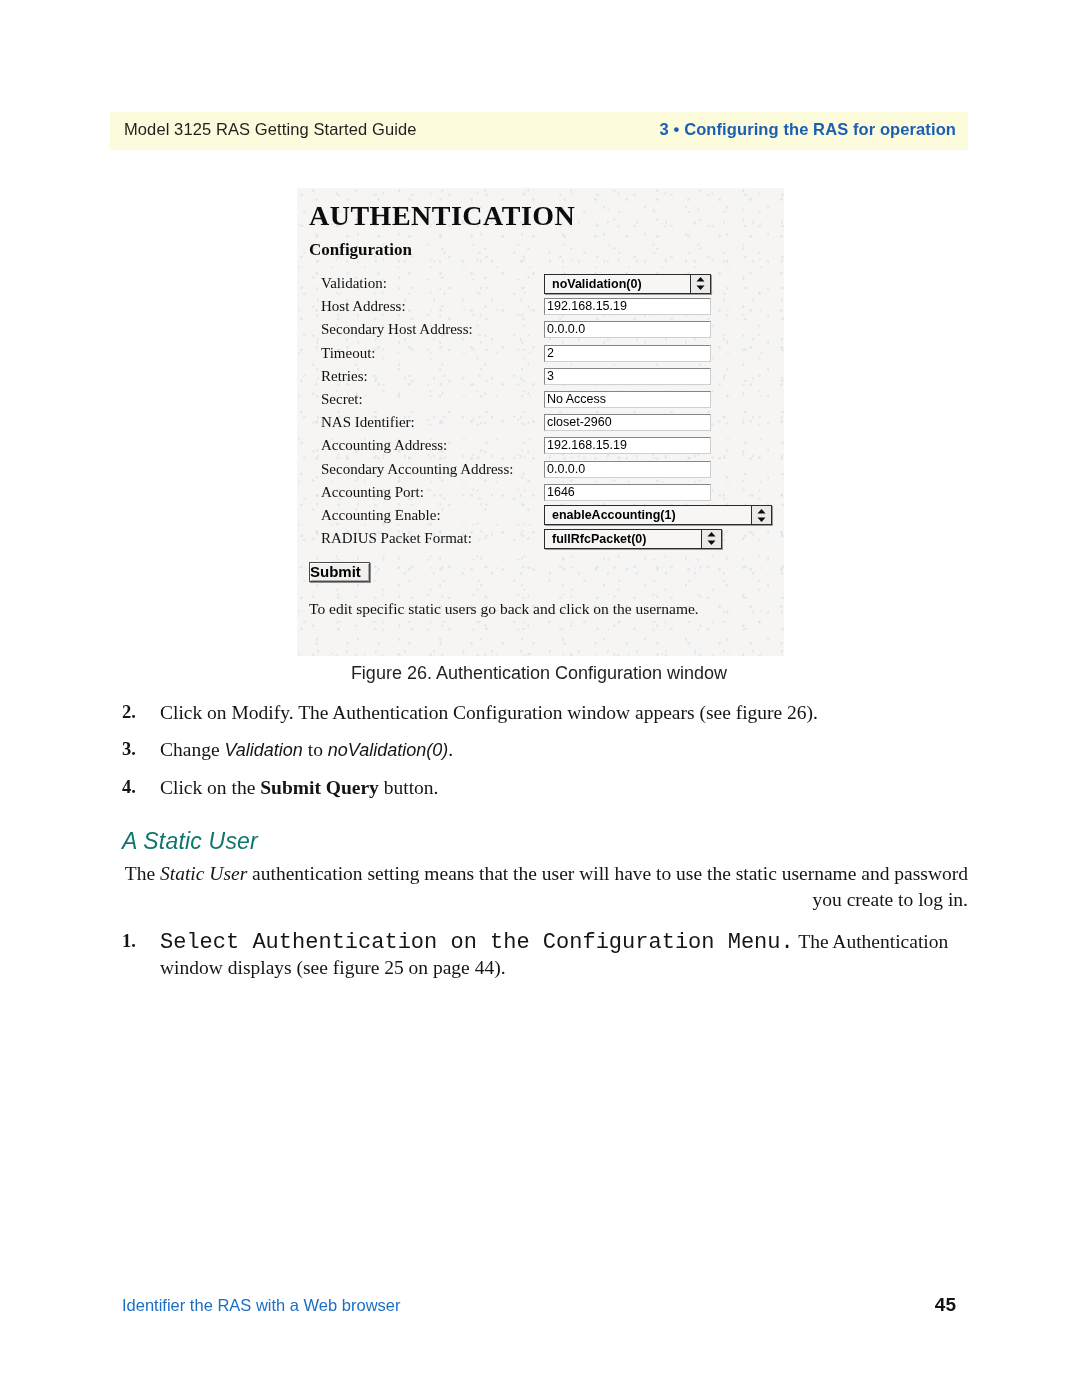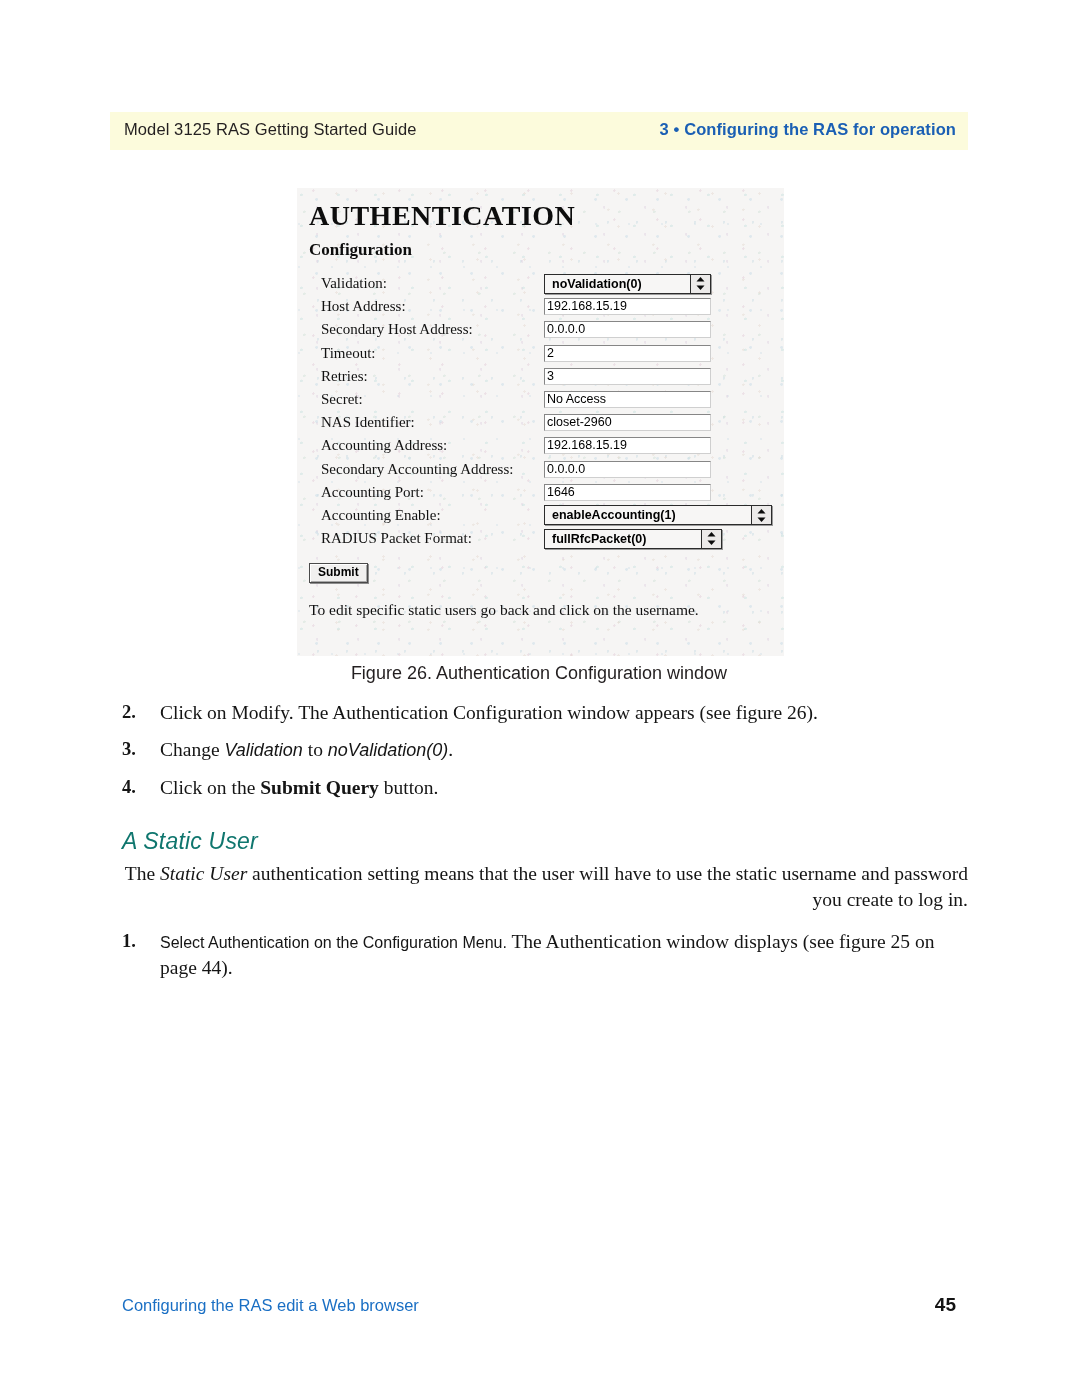--- a/index.html
+++ b/index.html
@@ -155,27 +155,27 @@
   }
   .select-arrow svg { display: block; }
   .sel-validation  { width: 167px; }
   .sel-accounting  { width: 253px; }
   .sel-radius      { width: 178px; }
 
   .submit-row { margin-top: 5px; }
   .submit-btn {
     display: inline-block;
     font-family: "Liberation Sans", "DejaVu Sans", sans-serif;
-    font-size: 12px;
+    font-size: 15px;
     font-weight: bold;
     color: #000;
     background: #f1f0ef;
     border: 1px solid #4a4a4a;
     box-shadow: inset 1px 1px 0 #ffffff, inset -1px -1px 0 #a8a8a8, 1px 1px 0 #8c8c8c;
-    padding: 1px 8px 2px 8px;
+    padding: 1px 8px 2px 0;
     line-height: 15px;
   }
   .sshot-note {
     font-family: "Liberation Serif", "DejaVu Serif", serif;
     font-size: 15.5px;
     color: #111111;
     margin-top: 18px;
     white-space: nowrap;
   }
 
@@ -214,21 +214,21 @@
   ol.steps li .num {
     position: absolute;
     left: 0;
     top: 0;
     font-weight: bold;
     font-size: 18.5px;
   }
   .i-serif { font-style: italic; }
   .i-sans  { font-family: "Liberation Sans", "DejaVu Sans", sans-serif; font-style: italic; font-size: 18px; }
   .b-serif { font-weight: bold; }
-  .sans-run { font-family: Liberation Sans, sans-serif; font-size: 16px; }
+  .sans-run { font-family: Liberation Mono, monospace; font-size: 22px; }
 
   h2.section-head {
     font-family: "Liberation Sans", "DejaVu Sans", sans-serif;
     font-style: italic;
     font-size: 23px;
     font-weight: normal;
     color: #0f766e;
     margin: 28px 0 6px 0;
     letter-spacing: 0.2px;
   }
@@ -368,15 +368,15 @@
   <h2 class="section-head">A Static User</h2>
 
   <p class="body-para" id="section-para"><span>The </span><span class="i-serif">Static User</span><span> authentication setting means that the user will have to use the static username and password you create to log in.</span></p>
 
   <ol class="steps" id="section-steps">
       <li><span class="num">1.</span><span class="sans-run">Select Authentication on the Configuration Menu.</span><span> The Authentication window displays (see figure 25 on page 44).</span></li>
     </ol>
 </div>
 
 <div class="page-footer">
-  <span class="footer-left">Configuring the RAS edit a Web browser</span>
+  <span class="footer-left">Identifier the RAS with a Web browser</span>
   <span class="footer-right">45</span>
 </div>
 
 </body></html>

